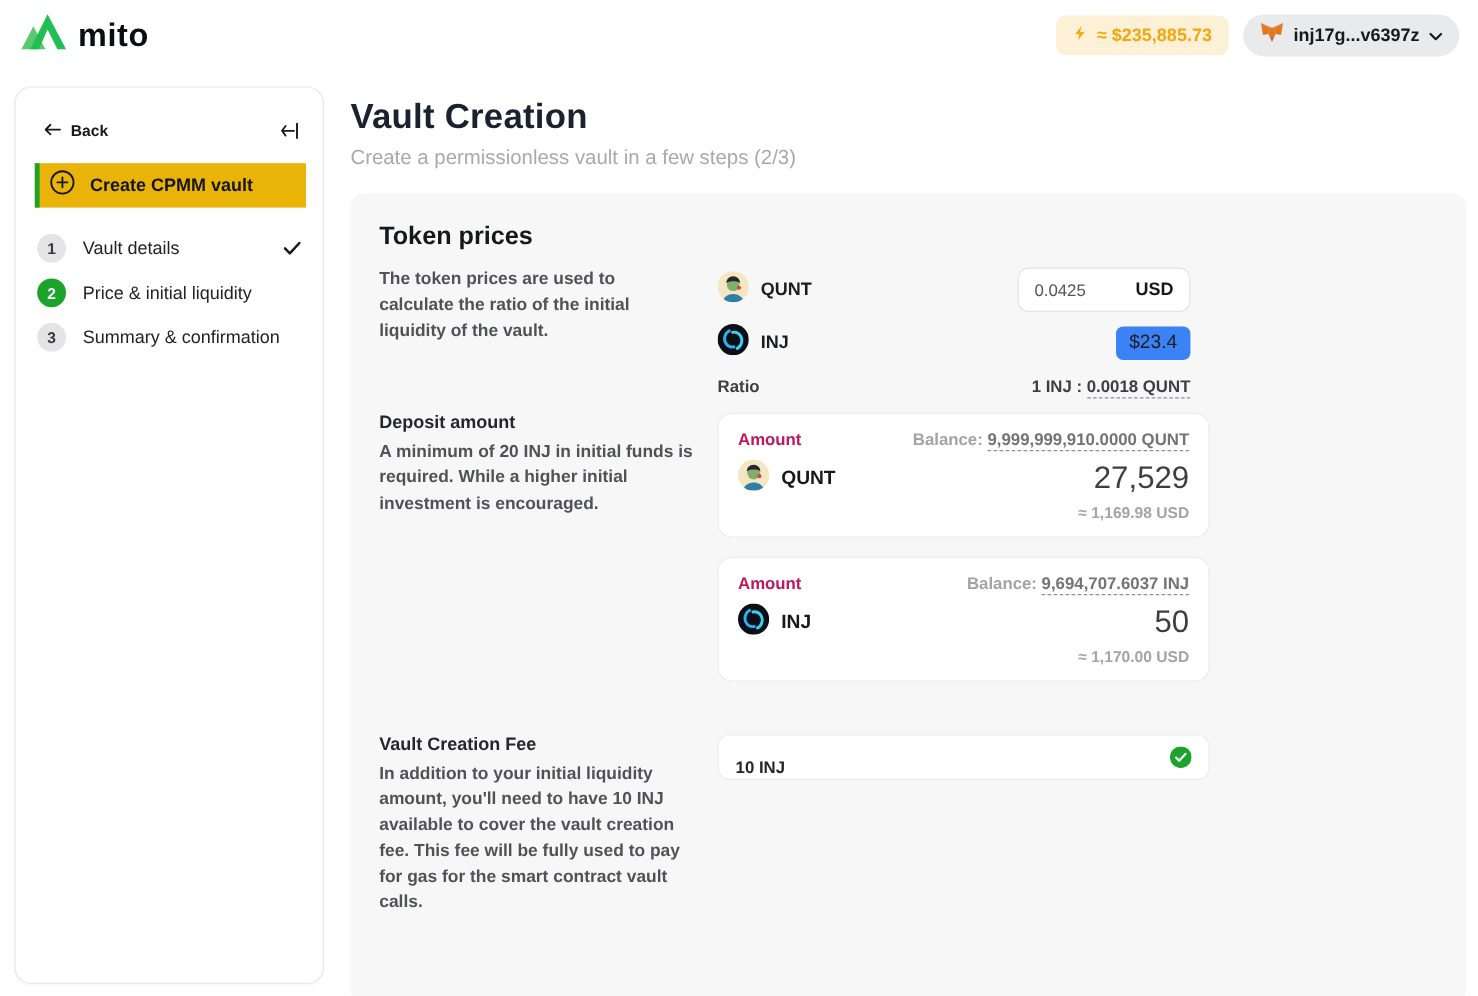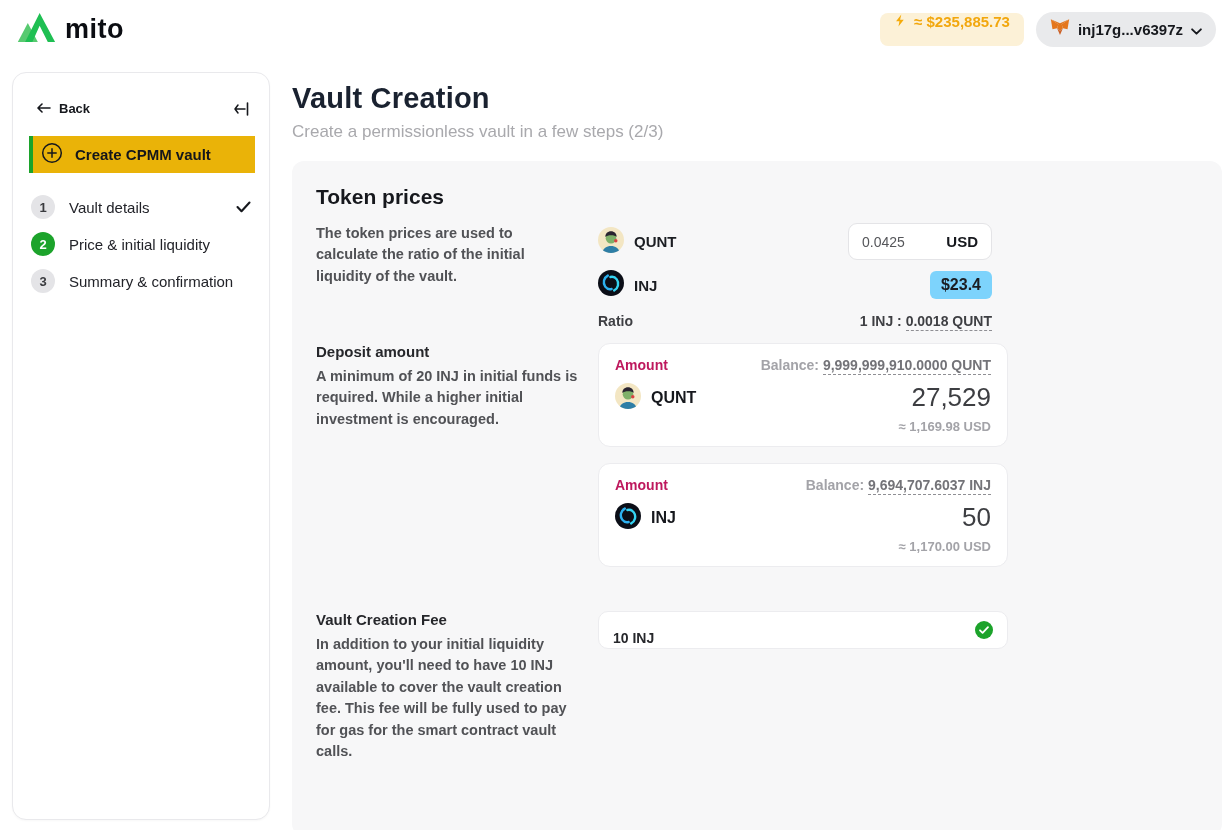--- a/index.html
+++ b/index.html
@@ -4,21 +4,21 @@
 <style>
   * { box-sizing: border-box; margin: 0; padding: 0; }
   html,body { width: 1232px; height: 830px; background: #ffffff; overflow: hidden;
     font-family: "Liberation Sans", sans-serif; color: #16181d; }
 
   
   .header { height: 58px; display: flex; align-items: center; padding: 0 16px; }
   .brand { display: flex; align-items: center; gap: 9px; cursor: pointer; }
   .brand-word { font-size: 27px; font-weight: 700; letter-spacing: .5px; color: #0b0d12; }
   .header-right { margin-left: auto; display: flex; align-items: center; gap: 12px; }
-  .portfolio-badge { display: flex; gap: 7px; background: #fcf1d7;
+  .portfolio-badge { display: flex; align-items: center; gap: 7px; background: #fcf1d7;
     border-radius: 8px; height: 33px; padding: 0 14px; color: #f2a70d; font-weight: 700; font-size: 15px; }
   .wallet-pill { display: flex; align-items: center; gap: 8px; background: #e9eaec;
     border-radius: 18px; height: 35px; padding: 0 14px; font-weight: 700; font-size: 15px; color: #16181d; }
 
   
   .layout { display: flex; padding: 14px 10px 0 12px; align-items: flex-start; }
 
   
   .sidebar { width: 258px; height: 748px; background: #fff; border: 1px solid #e9e9ec;
     border-radius: 14px; box-shadow: 0 1px 2px rgba(0,0,0,.03); padding-top: 28px; flex-shrink: 0; }
@@ -52,21 +52,21 @@
 
   
   .price-row { display: flex; align-items: center; justify-content: space-between; margin-bottom: 10px; padding-right: 0; }
   .token-chip { display: flex; align-items: center; gap: 10px; }
   .token-chip .sym { font-size: 15px; font-weight: 600; color: #1b1d22; }
   .price-input-box { width: 144px; height: 37px; background: #fff; border: 1px solid #e4e4e7; border-radius: 9px;
     display: flex; align-items: center; padding: 0 13px; margin-right: 16px; }
   .price-input { border: none; outline: none; width: 78px; font-size: 14px; color: #55565a;
     font-family: "Liberation Sans", sans-serif; background: transparent; }
   .price-unit { margin-left: auto; font-size: 15px; font-weight: 700; color: #16181d; }
-  .price-badge { background: #7dd3fc; border-radius: 6px; padding: 5px 11px; font-size: 16px; font-weight: 700;
+  .price-badge { background: #3b82f6; border-radius: 6px; padding: 5px 11px; font-size: 16px; font-weight: 400;
     color: #1b1d22; margin-right: 16px; margin-left: 20px; }
   .ratio-row { display: flex; align-items: center; justify-content: space-between; margin-top: 13px; }
   .ratio-label { font-size: 14px; font-weight: 600; color: #3e3f43; }
   .ratio-value-wrap { margin-right: 16px; font-size: 14px; font-weight: 700; color: #3e3f43; }
   .dashed-underline { border-bottom: 1.5px dashed #8f8f94; padding-bottom: 1px; cursor: pointer; }
 
   .il-heading { margin-top: 26px; }
 
   
   .deposit-card { background: #fff; border: 1px solid #ececef; border-radius: 12px; padding: 13px 16px 12px; margin-bottom: 16px; }

